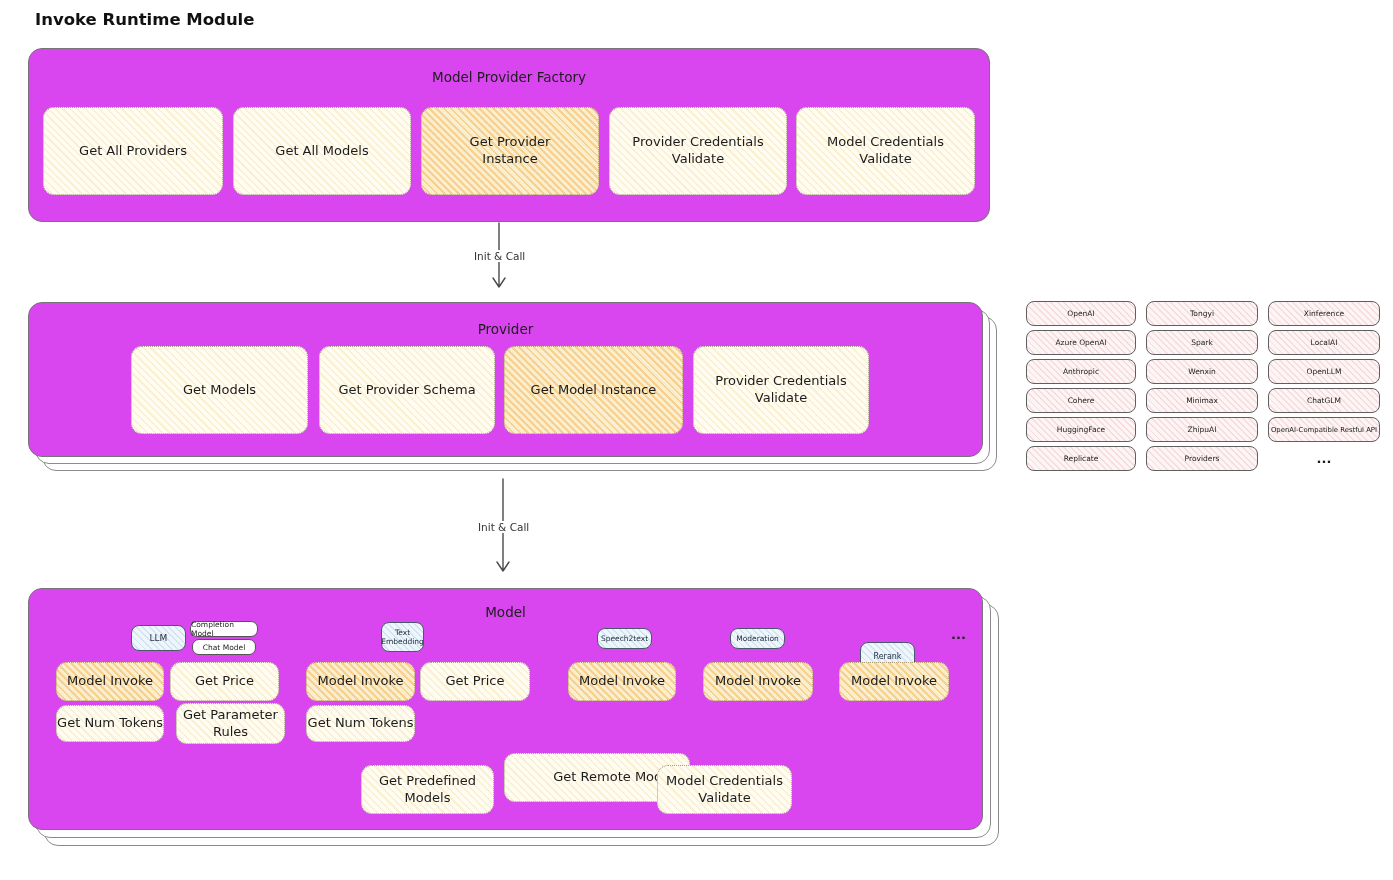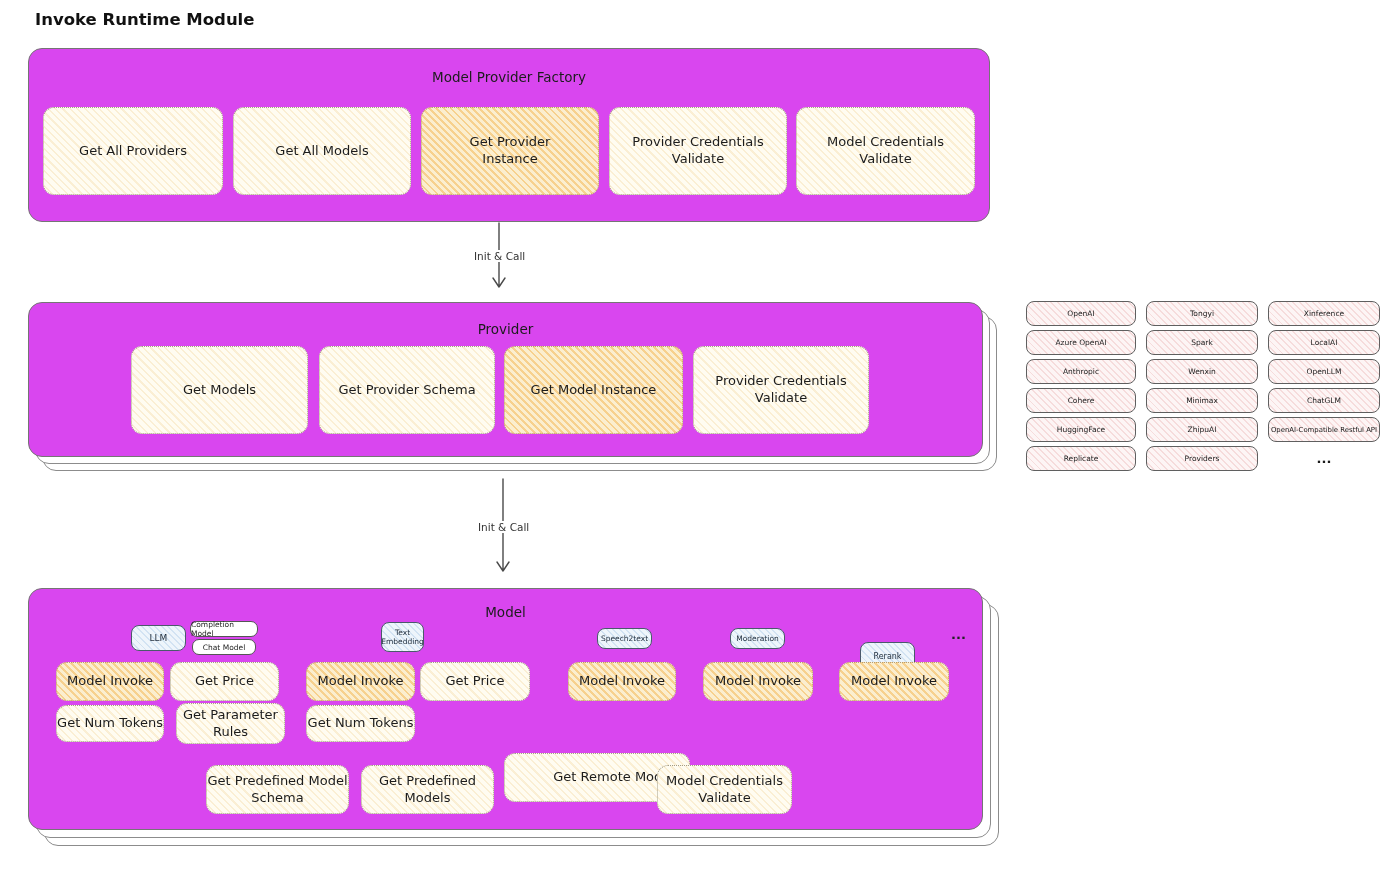--- a/index.html
+++ b/index.html
@@ -120,22 +120,20 @@
 Rules</div>
 
     <div class="fn hl" style="left:277px;top:73px;width:107px;height:37px;">Model Invoke</div>
     <div class="fn" style="left:391px;top:73px;width:108px;height:37px;">Get Price</div>
     <div class="fn" style="left:277px;top:116px;width:107px;height:35px;">Get Num Tokens</div>
 
     <div class="fn hl" style="left:539px;top:73px;width:106px;height:37px;">Model Invoke</div>
     <div class="fn hl" style="left:674px;top:73px;width:108px;height:37px;">Model Invoke</div>
     <div class="fn hl" style="left:810px;top:73px;width:108px;height:37px;">Model Invoke</div>
 
-    <div class="fn" style="left:177px;top:176px;width:141px;height:47px;">Get Predefined Model
-Schema</div>
     <div class="fn" style="left:332px;top:176px;width:131px;height:47px;">Get Predefined
 Models</div>
     <div class="fn" style="left:475px;top:164px;width:144px;height:47px;padding-left:40px;">Get Remote Models</div>
     <div class="fn" style="left:628px;top:176px;width:133px;height:47px;">Model Credentials
 Validate</div>
   </div>
 
 </div>
 
 </body></html>

